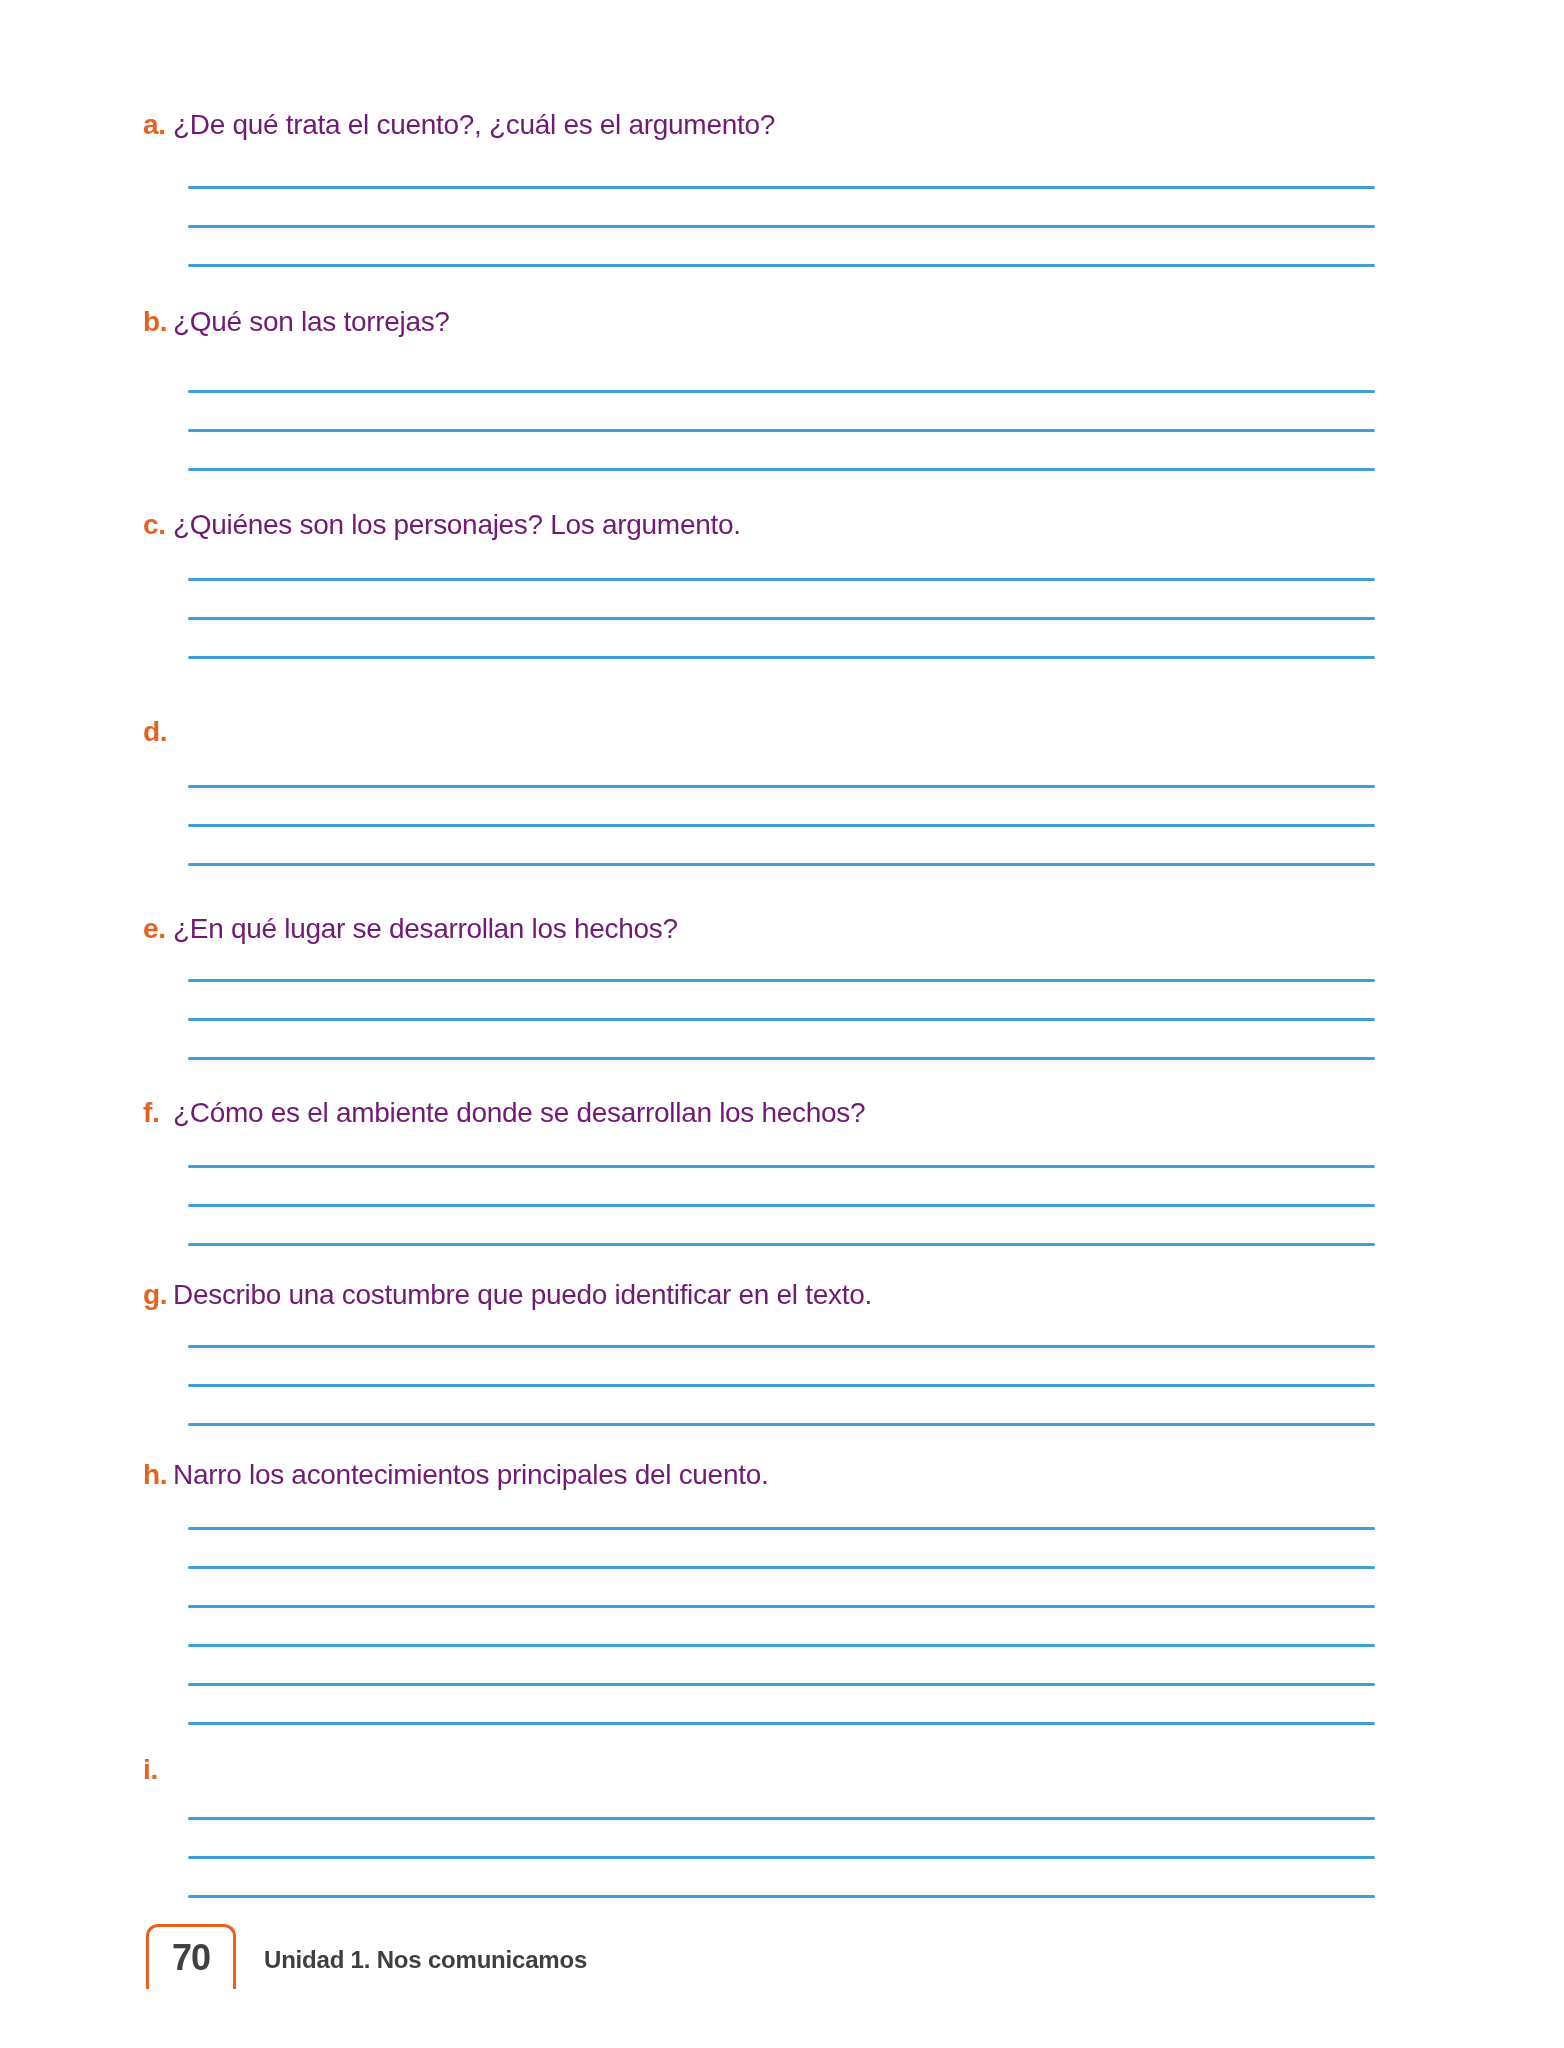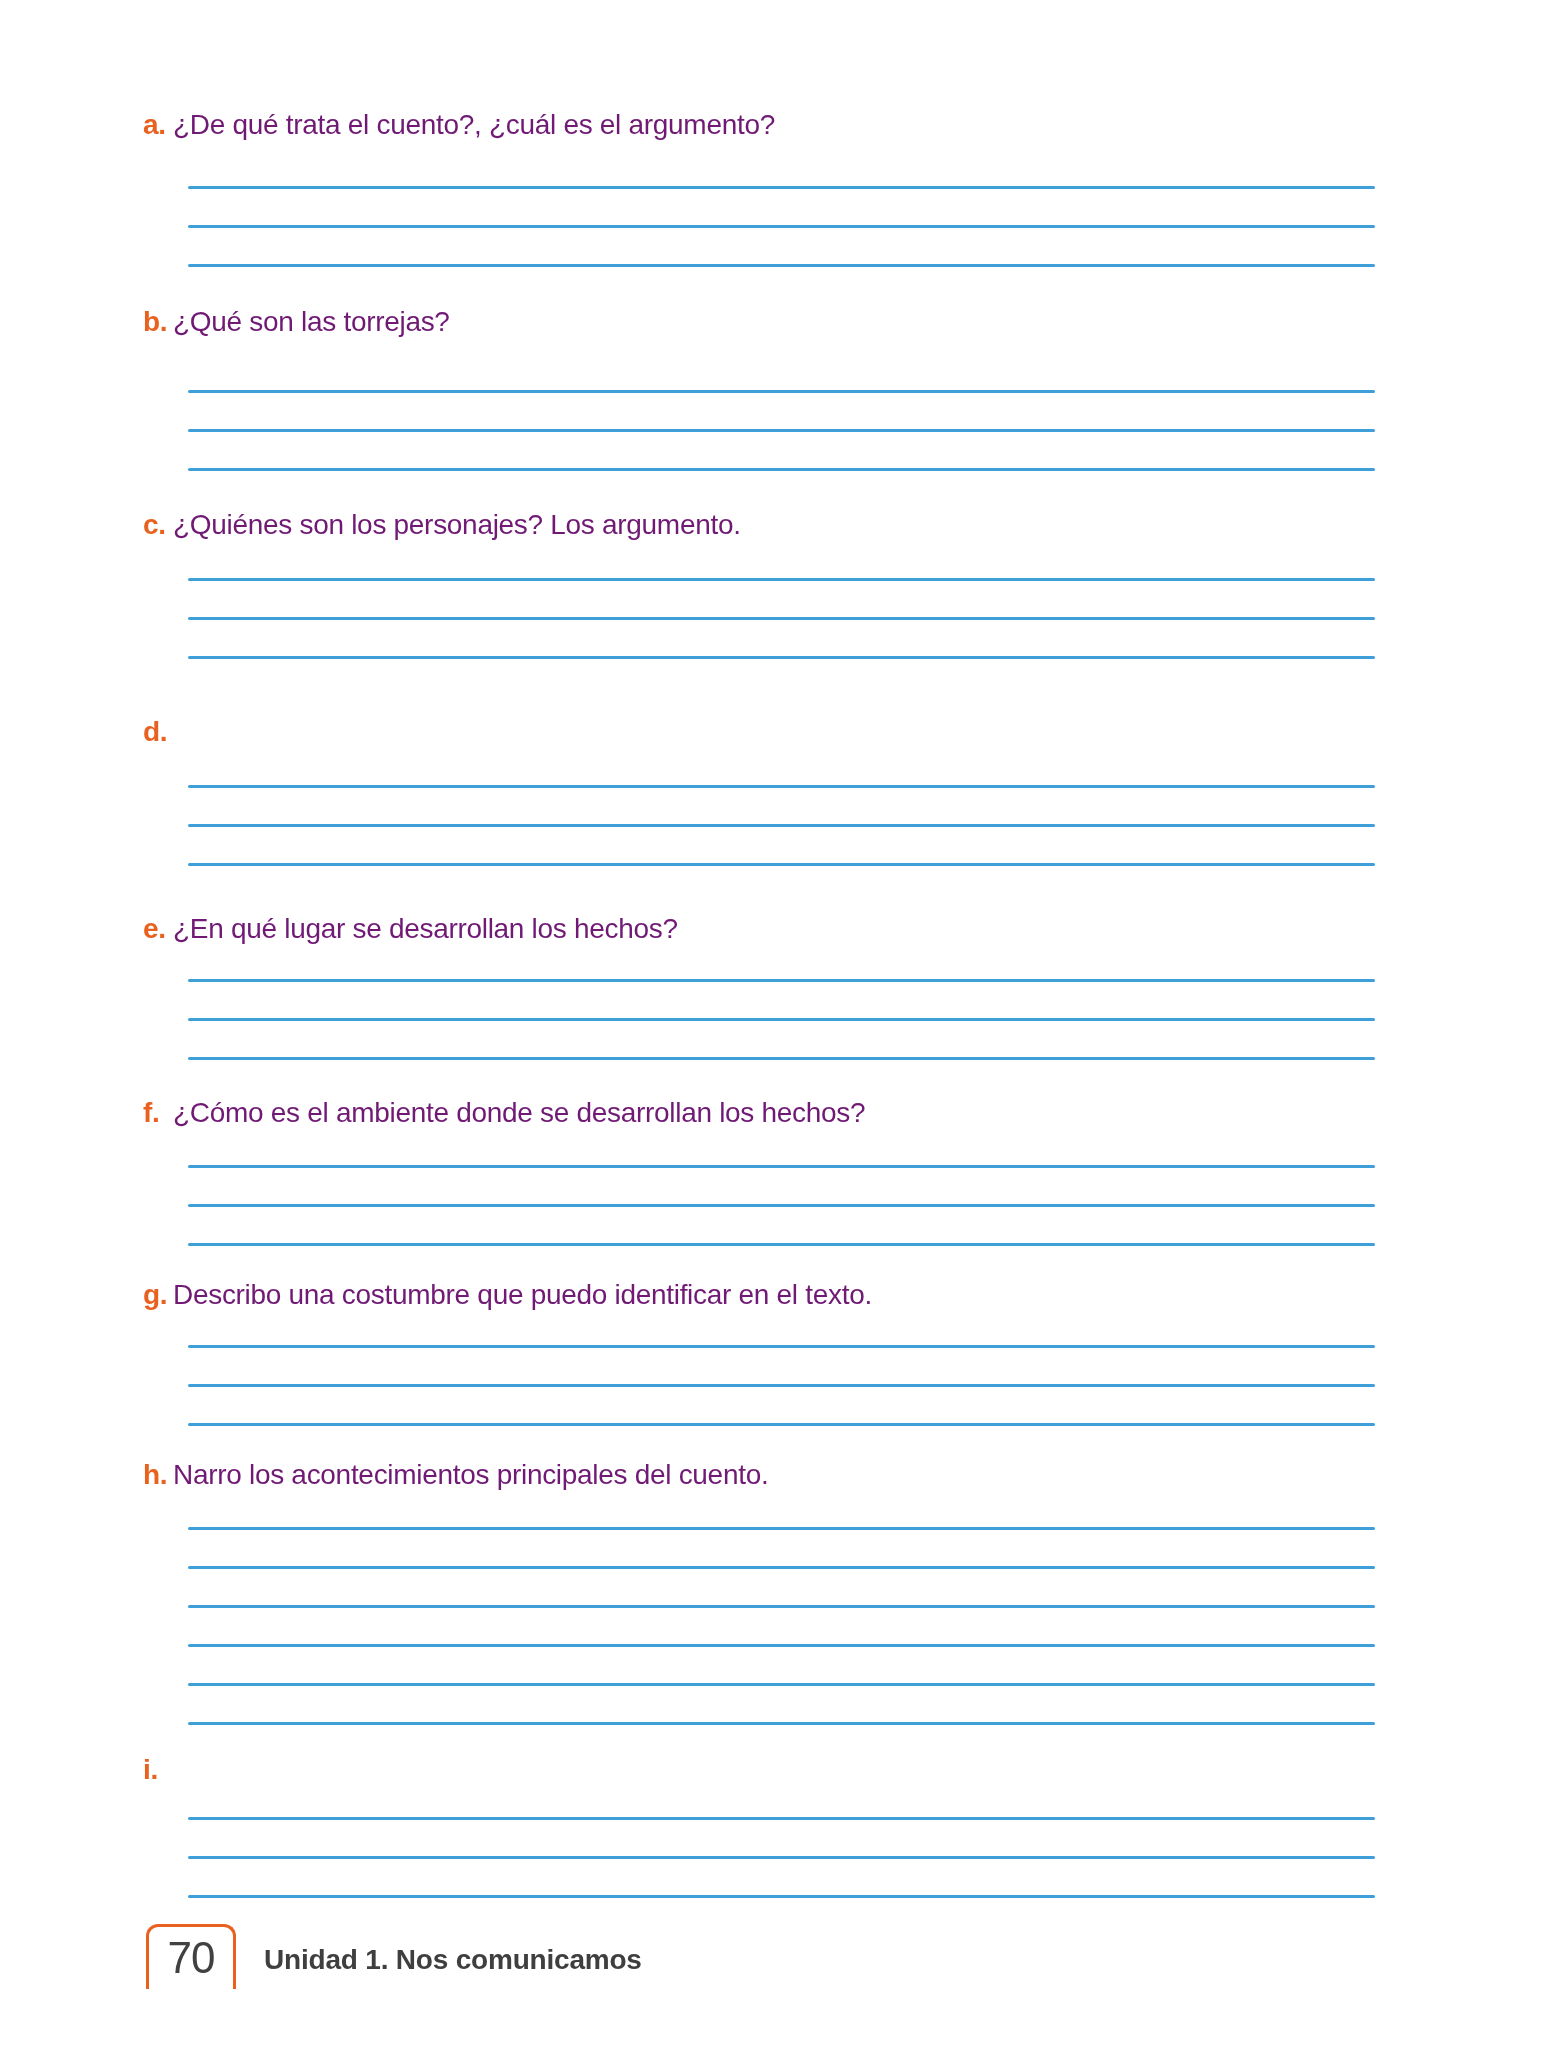--- a/index.html
+++ b/index.html
@@ -55,27 +55,28 @@
     width:84px;
     height:62px;
     border:3px solid #e8611f;
     border-bottom:none;
     border-radius:12px 12px 0 0;
     display:flex;
     align-items:center;
     justify-content:center;
   }
   .page-number{
-    font-size:44px;
+    font-size:36px;
     color:#414042;
     letter-spacing:-1px;
+    font-weight:bold;
   }
   .footer-chapter{
     margin-left:28px;
-    font-size:28px;
+    font-size:24px;
     font-weight:bold;
     color:#3f3f3f;
     letter-spacing:-0.2px;
     padding-top:6px;
   }
 </style>
 </head>
 <body>
 
 <div class="page">

